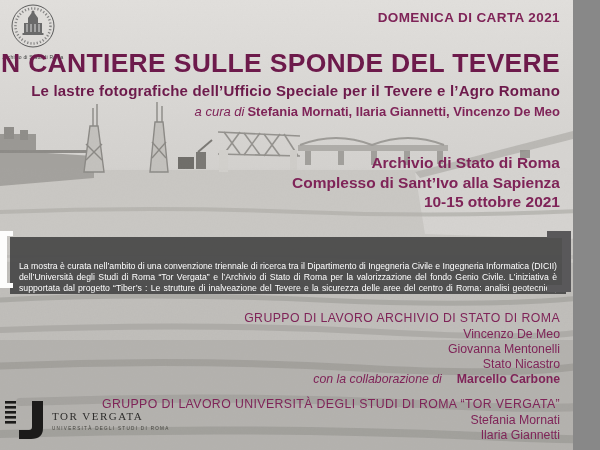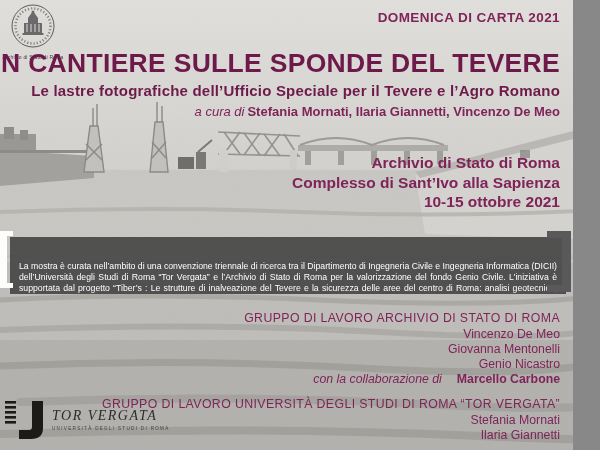--- a/index.html
+++ b/index.html
@@ -49,21 +49,21 @@
   .group-2{top:397px;}
   .group-header{font-size:12.3px;letter-spacing:.4px;font-weight:normal;margin-bottom:2px;}
   .member{font-size:12.3px;font-weight:normal;line-height:15px;}
   .collab{font-size:12.3px;line-height:15px;}
   .collab em{font-style:italic;font-weight:normal;margin-right:3px;}
   .collab b{font-weight:bold;padding-left:12px;}
 
   
   .tv-logo{left:5px;top:399px;display:flex;align-items:flex-start;gap:7px;}
   .tv-text{padding-top:9px;}
-  .tv-name{font-family:"Liberation Serif", serif;font-size:14px;letter-spacing:1.5px;color:#2e2d2c;line-height:16px;white-space:nowrap;font-style:italic;}
+  .tv-name{font-family:"Liberation Serif", serif;font-size:11px;letter-spacing:1.5px;color:#2e2d2c;line-height:16px;white-space:nowrap;}
   .tv-sub{font-size:4.6px;letter-spacing:1.3px;color:#45443f;margin-top:2px;white-space:nowrap;}
 
   .purple-dark{color:#6d1a4b;}
   .purple{color:#7f2458;}
 </style>
 </head>
 <body>
 
 <div class="poster">
 
@@ -187,21 +187,21 @@
   </div>
 
   <div class="bracket-left"></div>
   <div class="bracket-right"></div>
   <div class="layer infobox">La mostra è curata nell’ambito di una convenzione triennale di ricerca tra il Dipartimento di Ingegneria Civile e Ingegneria Informatica (DICII) dell’Università degli Studi di Roma “Tor Vergata” e l’Archivio di Stato di Roma per la valorizzazione del fondo Genio Civile. L’iniziativa è supportata dal progetto “Tiber’s : Le strutture di inalveazione del Tevere e la sicurezza delle aree del centro di Roma: analisi geotecnica, monitoraggio satellitare, indagine storica” (P.I. Francesca Casini, rif: A0375-2020-36632), finanziato dalla Regione Lazio, “Progetti di Gruppi di Ricerca 2020”.</div>
 
   <div class="layer group group-1">
     <div class="group-header purple">GRUPPO DI LAVORO ARCHIVIO DI STATO DI ROMA</div>
     <div class="member purple">Vincenzo De Meo</div>
     <div class="member purple">Giovanna Mentonelli</div>
-    <div class="member purple">Genio Nicastro</div>
+    <div class="member purple">Stato Nicastro</div>
     <div class="collab purple"><em>con la collaborazione di</em><b>Marcello Carbone</b></div>
   </div>
 
   <div class="layer group group-2">
     <div class="group-header purple">GRUPPO DI LAVORO UNIVERSITÀ DEGLI STUDI DI ROMA “TOR  VERGATA”</div>
     <div class="member purple">Stefania Mornati</div>
     <div class="member purple">Ilaria Giannetti</div>
   </div>
 
   <div class="layer tv-logo">

